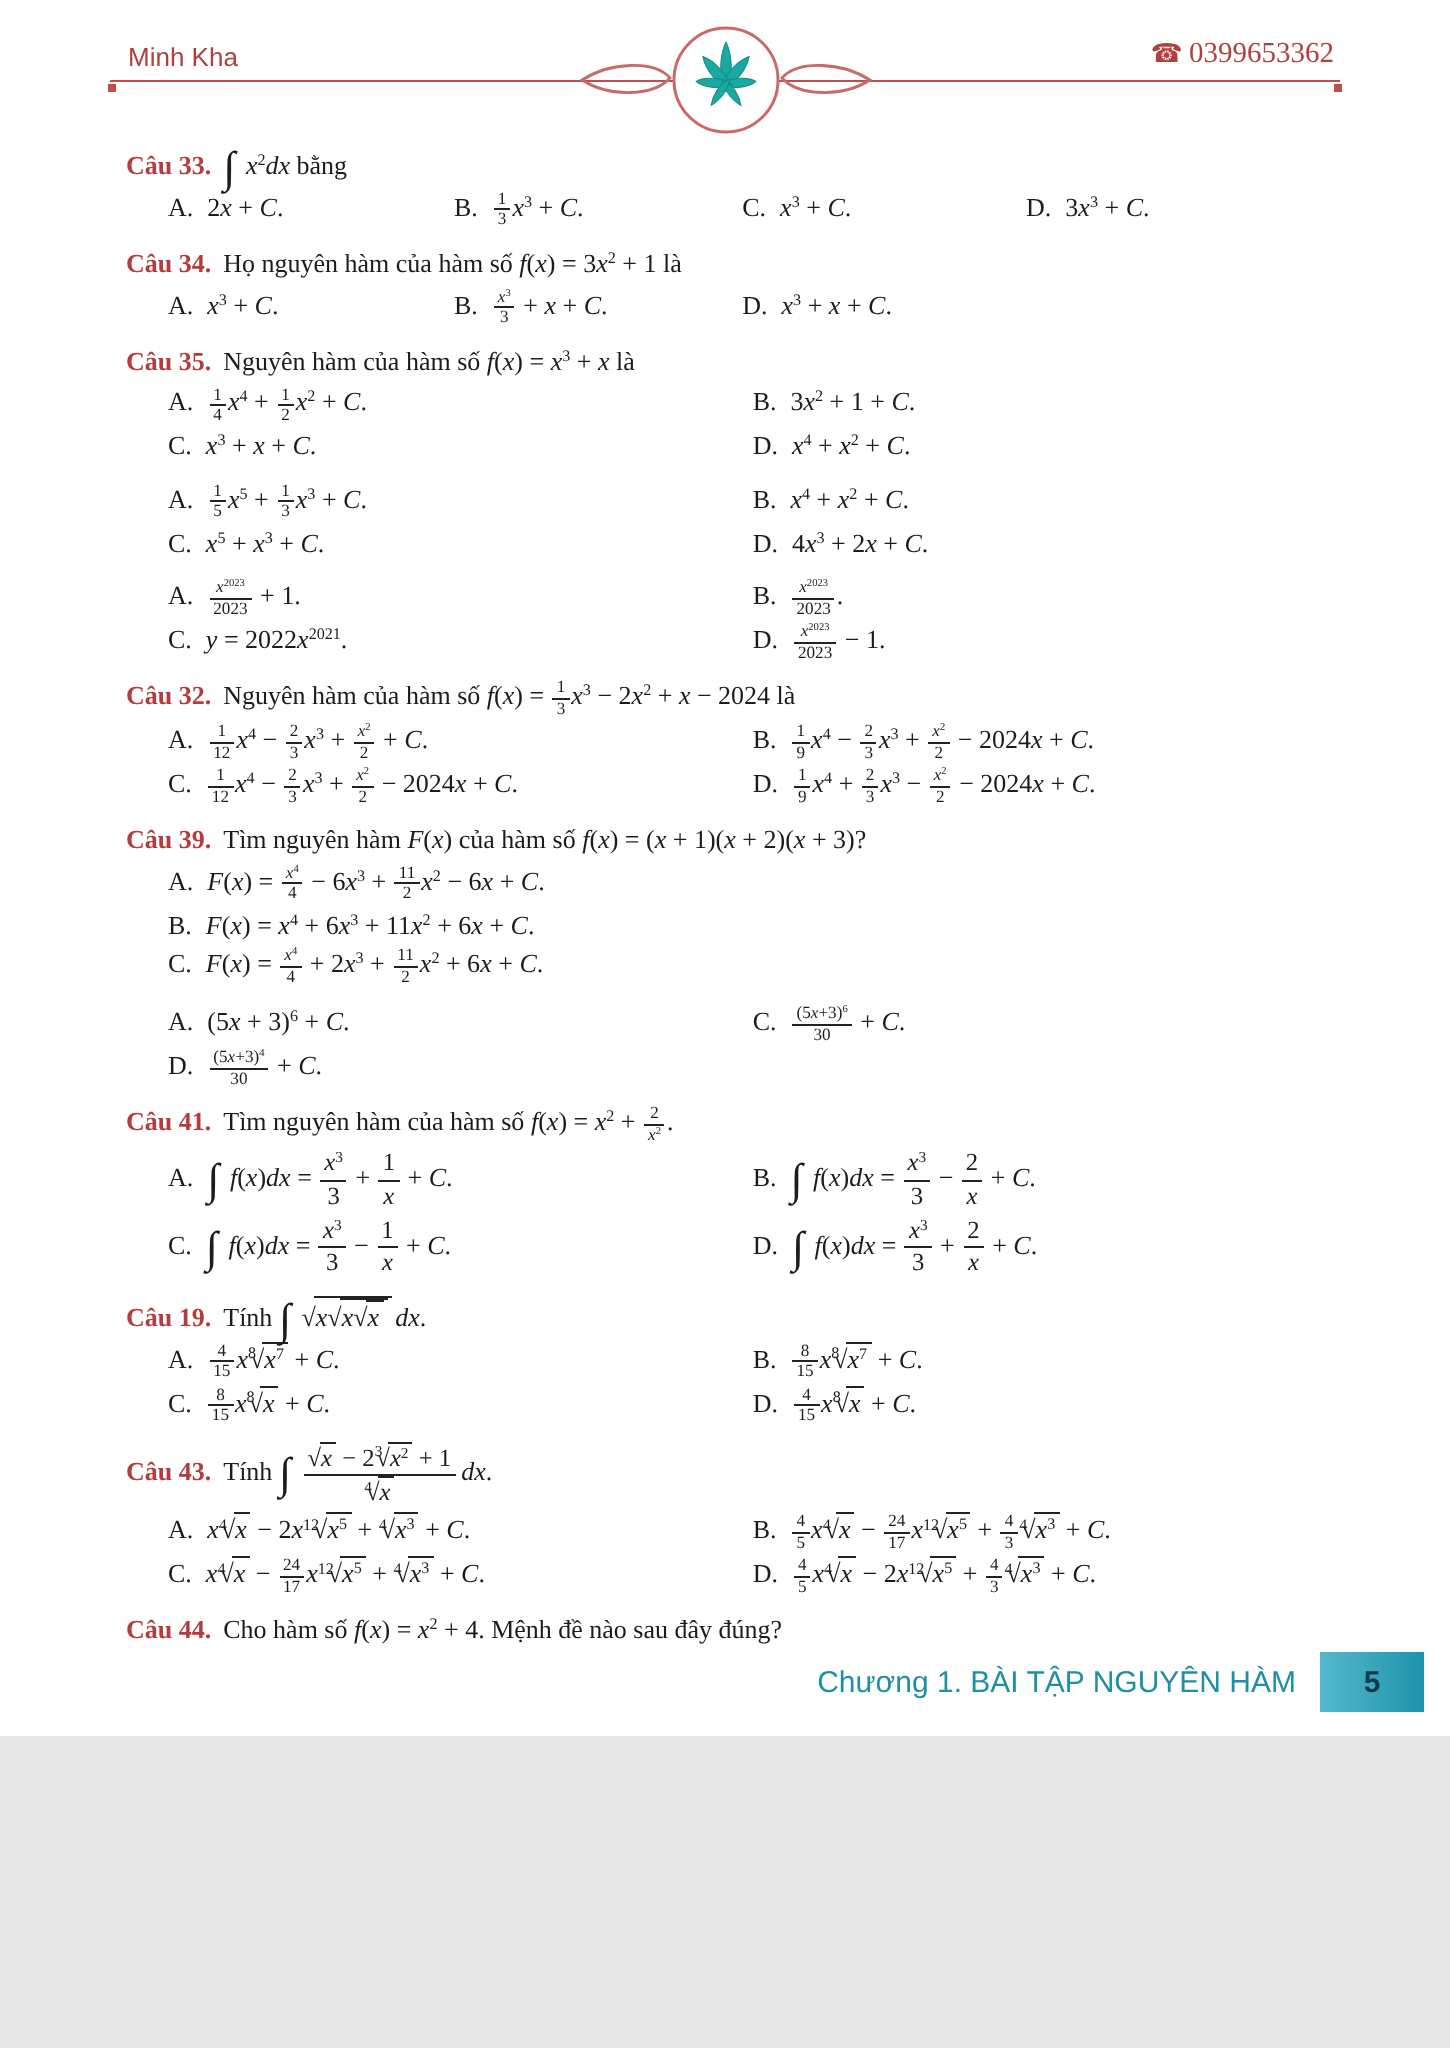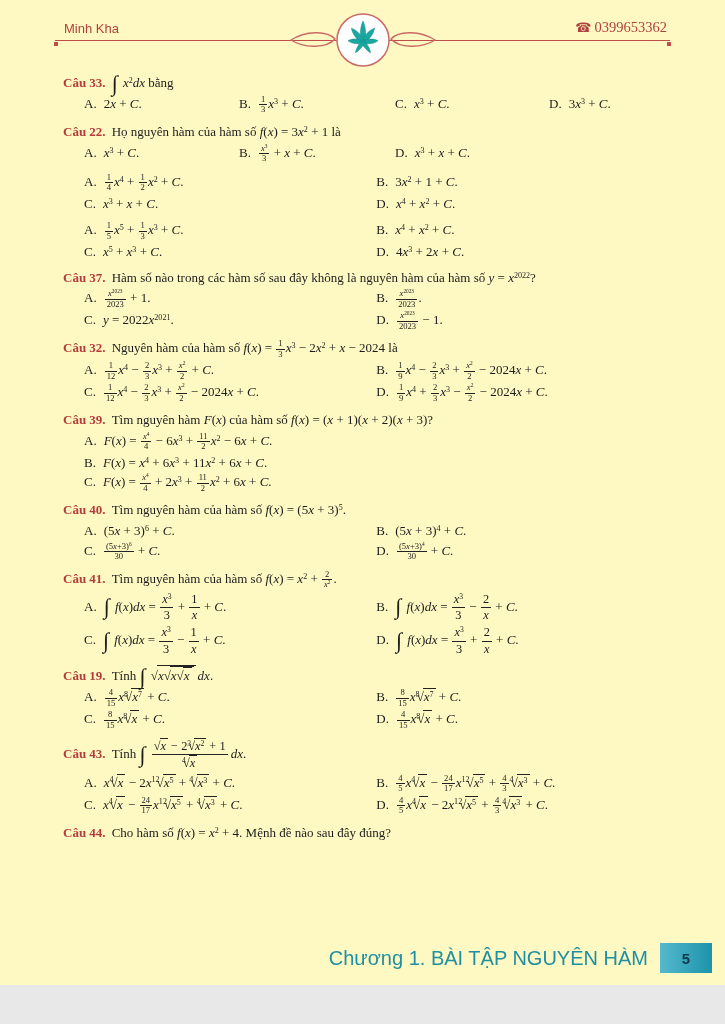--- a/index.html
+++ b/index.html
@@ -1,55 +1,55 @@
 <!DOCTYPE html>
 <html><head>
 <meta charset="utf-8">
 <style>
   html,body{margin:0;padding:0;background:#e8e8e8;}
-  .page{width:725px;height:985px;background:#fef9c3;position:relative;overflow:hidden;
+  .page{width:725px;height:868px;background:#ffffff;position:relative;overflow:hidden;
         font-family:"Liberation Serif","DejaVu Serif",serif;color:#1c1c1c;font-size:13px;}
   
   .hdr{position:relative;height:68px;}
   .rule{position:absolute;left:55px;right:55px;top:40px;height:0;border-top:1.6px solid #bf4e4b;}
   .rule::before{content:'';position:absolute;left:-1px;top:1px;width:4px;height:4px;background:#bf4e4b;}
   .rule::after{content:'';position:absolute;right:-1px;top:1px;width:4px;height:4px;background:#bf4e4b;}
   .author{position:absolute;left:64px;top:21px;font-family:"Liberation Sans",sans-serif;
           font-size:13px;color:#b0413e;}
   .phone{position:absolute;right:58px;top:19px;font-size:14.5px;color:#b0413e;white-space:nowrap;}
   .phone .ph-ic{font-size:13px;margin-right:3px;}
   .orn{position:absolute;left:50%;top:10px;transform:translateX(-50%);}
   
   .main{padding:6px 88px 0 63px;}
   .q{margin-bottom:7px;}
   .q-head{line-height:1.45;}
   .q-label{color:#b43c3c;font-weight:bold;margin-right:6px;}
   .opts{padding-left:21px;margin-top:1px;}
-  .opts.row4{display:grid;grid-template-columns:25.5% 25.7% 25.3% 1fr;column-gap:14px;}
+  .opts.row4{display:grid;grid-template-columns:25.5% 25.7% 25.3% 1fr;column-gap:2px;}
   .opts.grid2{display:grid;grid-template-columns:52.5% 1fr;column-gap:2px;}
   .opts.list{display:block;}
   .opt{padding:1px 0;line-height:1.35;white-space:nowrap;}
   .opt .letter{margin-right:7px;}
   
   .m i{font-style:italic;}
   .m sup{font-size:.62em;line-height:0;vertical-align:.55em;}
   .fr{display:inline-block;vertical-align:middle;text-align:center;font-size:.66em;line-height:1.1;padding:0 1px;}
   .fr .fn{display:block;border-bottom:1px solid #222;padding:0 2px;}
   .fr .fd{display:block;padding:0 2px;}
   .fr.dfr{font-size:.95em;line-height:1.25;}
   .bint{font-size:1.7em;font-style:normal;line-height:0;vertical-align:-.18em;margin-right:2px;}
   .sq{display:inline-block;white-space:nowrap;line-height:1.1;}
   .sqi{font-size:.55em;line-height:0;vertical-align:.75em;margin-right:-3px;position:relative;z-index:1;}
   .sqb{border-top:1.1px solid #222;padding:0 2px 0 1px;display:inline-block;line-height:1.2;}
   .sqs{letter-spacing:-1px;}
   .ts{display:inline-block;width:.16em;}
   
   .ftr{position:absolute;right:13px;bottom:12px;display:flex;align-items:center;
        font-family:"Liberation Sans",sans-serif;}
-  .chapter{color:#1f8fa3;font-size:20px;margin-right:12px;}
+  .chapter{color:#1f8fa3;font-size:15px;margin-right:12px;}
   .pagebox{width:52px;height:30px;display:flex;align-items:center;justify-content:center;
            background:linear-gradient(90deg,#55b9cc,#1d93ab);color:#113950;
            font-weight:bold;font-size:15px;}
 </style>
 </head>
 <body>
 
 <div class="page">
 
   <div class="hdr">
@@ -79,48 +79,48 @@
       </div>
       <div class="opts row4">
           <div class="opt"><span class="letter">A.</span><span class="obody m">2<i>x</i> + <i>C</i>.</span></div>
           <div class="opt"><span class="letter">B.</span><span class="obody m"><span class="fr"><span class="fn">1</span><span class="fd">3</span></span><i>x</i><sup>3</sup> + <i>C</i>.</span></div>
           <div class="opt"><span class="letter">C.</span><span class="obody m"><i>x</i><sup>3</sup> + <i>C</i>.</span></div>
           <div class="opt"><span class="letter">D.</span><span class="obody m">3<i>x</i><sup>3</sup> + <i>C</i>.</span></div>
         </div>
     </div>
       <div class="q">
       <div class="q-head">
-        <span class="q-label">Câu 22.</span><span class="q-stmt m">Họ nguyên hàm của hàm số <i>f</i>(<i>x</i>) = 3<i>x</i><sup>2</sup> + 1 là</span>
+        <span class="q-label">Câu 34.</span><span class="q-stmt m">Họ nguyên hàm của hàm số <i>f</i>(<i>x</i>) = 3<i>x</i><sup>2</sup> + 1 là</span>
       </div>
       <div class="opts row4">
           <div class="opt"><span class="letter">A.</span><span class="obody m"><i>x</i><sup>3</sup> + <i>C</i>.</span></div>
           <div class="opt"><span class="letter">B.</span><span class="obody m"><span class="fr"><span class="fn"><i>x</i><sup>3</sup></span><span class="fd">3</span></span> + <i>x</i> + <i>C</i>.</span></div>
           <div class="opt"><span class="letter">D.</span><span class="obody m"><i>x</i><sup>3</sup> + <i>x</i> + <i>C</i>.</span></div>
         </div>
     </div>
       <div class="q">
+      <div class="q-head">
+        <span class="q-label">Câu 35.</span><span class="q-stmt m">Nguyên hàm của hàm số <i>f</i>(<i>x</i>) = <i>x</i><sup>3</sup> + <i>x</i> là</span>
+      </div>
       <div class="opts grid2">
           <div class="opt"><span class="letter">A.</span><span class="obody m"><span class="fr"><span class="fn">1</span><span class="fd">4</span></span><i>x</i><sup>4</sup> + <span class="fr"><span class="fn">1</span><span class="fd">2</span></span><i>x</i><sup>2</sup> + <i>C</i>.</span></div>
           <div class="opt"><span class="letter">B.</span><span class="obody m">3<i>x</i><sup>2</sup> + 1 + <i>C</i>.</span></div>
           <div class="opt"><span class="letter">C.</span><span class="obody m"><i>x</i><sup>3</sup> + <i>x</i> + <i>C</i>.</span></div>
           <div class="opt"><span class="letter">D.</span><span class="obody m"><i>x</i><sup>4</sup> + <i>x</i><sup>2</sup> + <i>C</i>.</span></div>
         </div>
     </div>
       <div class="q">
       <div class="opts grid2">
           <div class="opt"><span class="letter">A.</span><span class="obody m"><span class="fr"><span class="fn">1</span><span class="fd">5</span></span><i>x</i><sup>5</sup> + <span class="fr"><span class="fn">1</span><span class="fd">3</span></span><i>x</i><sup>3</sup> + <i>C</i>.</span></div>
           <div class="opt"><span class="letter">B.</span><span class="obody m"><i>x</i><sup>4</sup> + <i>x</i><sup>2</sup> + <i>C</i>.</span></div>
           <div class="opt"><span class="letter">C.</span><span class="obody m"><i>x</i><sup>5</sup> + <i>x</i><sup>3</sup> + <i>C</i>.</span></div>
           <div class="opt"><span class="letter">D.</span><span class="obody m">4<i>x</i><sup>3</sup> + 2<i>x</i> + <i>C</i>.</span></div>
         </div>
     </div>
       <div class="q">
-      <div class="q-head">
-        <span class="q-label">Câu 37.</span><span class="q-stmt m">Hàm số nào trong các hàm số sau đây không là nguyên hàm của hàm số <i>y</i> = <i>x</i><sup>2022</sup>?</span>
-      </div>
       <div class="opts grid2">
           <div class="opt"><span class="letter">A.</span><span class="obody m"><span class="fr"><span class="fn"><i>x</i><sup>2023</sup></span><span class="fd">2023</span></span> + 1.</span></div>
           <div class="opt"><span class="letter">B.</span><span class="obody m"><span class="fr"><span class="fn"><i>x</i><sup>2023</sup></span><span class="fd">2023</span></span>.</span></div>
           <div class="opt"><span class="letter">C.</span><span class="obody m"><i>y</i> = 2022<i>x</i><sup>2021</sup>.</span></div>
           <div class="opt"><span class="letter">D.</span><span class="obody m"><span class="fr"><span class="fn"><i>x</i><sup>2023</sup></span><span class="fd">2023</span></span> − 1.</span></div>
         </div>
     </div>
       <div class="q">
       <div class="q-head">
         <span class="q-label">Câu 32.</span><span class="q-stmt m">Nguyên hàm của hàm số <i>f</i>(<i>x</i>) = <span class="fr"><span class="fn">1</span><span class="fd">3</span></span><i>x</i><sup>3</sup> − 2<i>x</i><sup>2</sup> + <i>x</i> − 2024 là</span>
@@ -136,26 +136,22 @@
       <div class="q-head">
         <span class="q-label">Câu 39.</span><span class="q-stmt m">Tìm nguyên hàm <i>F</i>(<i>x</i>) của hàm số <i>f</i>(<i>x</i>) = (<i>x</i> + 1)(<i>x</i> + 2)(<i>x</i> + 3)?</span>
       </div>
       <div class="opts list">
           <div class="opt"><span class="letter">A.</span><span class="obody m"><i>F</i>(<i>x</i>) = <span class="fr"><span class="fn"><i>x</i><sup>4</sup></span><span class="fd">4</span></span> − 6<i>x</i><sup>3</sup> + <span class="fr"><span class="fn">11</span><span class="fd">2</span></span><i>x</i><sup>2</sup> − 6<i>x</i> + <i>C</i>.</span></div>
           <div class="opt"><span class="letter">B.</span><span class="obody m"><i>F</i>(<i>x</i>) = <i>x</i><sup>4</sup> + 6<i>x</i><sup>3</sup> + 11<i>x</i><sup>2</sup> + 6<i>x</i> + <i>C</i>.</span></div>
           <div class="opt"><span class="letter">C.</span><span class="obody m"><i>F</i>(<i>x</i>) = <span class="fr"><span class="fn"><i>x</i><sup>4</sup></span><span class="fd">4</span></span> + 2<i>x</i><sup>3</sup> + <span class="fr"><span class="fn">11</span><span class="fd">2</span></span><i>x</i><sup>2</sup> + 6<i>x</i> + <i>C</i>.</span></div>
         </div>
     </div>
       <div class="q">
-      <div class="q-head">
-        <span class="q-label">Câu 40.</span><span class="q-stmt m">Tìm nguyên hàm của hàm số <i>f</i>(<i>x</i>) = (5<i>x</i> + 3)<sup>5</sup>.</span>
-      </div>
       <div class="opts grid2">
           <div class="opt"><span class="letter">A.</span><span class="obody m">(5<i>x</i> + 3)<sup>6</sup> + <i>C</i>.</span></div>
-          <div class="opt"><span class="letter">B.</span><span class="obody m">(5<i>x</i> + 3)<sup>4</sup> + <i>C</i>.</span></div>
           <div class="opt"><span class="letter">C.</span><span class="obody m"><span class="fr"><span class="fn">(5<i>x</i>+3)<sup>6</sup></span><span class="fd">30</span></span> + <i>C</i>.</span></div>
           <div class="opt"><span class="letter">D.</span><span class="obody m"><span class="fr"><span class="fn">(5<i>x</i>+3)<sup>4</sup></span><span class="fd">30</span></span> + <i>C</i>.</span></div>
         </div>
     </div>
       <div class="q">
       <div class="q-head">
         <span class="q-label">Câu 41.</span><span class="q-stmt m">Tìm nguyên hàm của hàm số <i>f</i>(<i>x</i>) = <i>x</i><sup>2</sup> + <span class="fr"><span class="fn">2</span><span class="fd"><i>x</i><sup>2</sup></span></span>.</span>
       </div>
       <div class="opts grid2">
           <div class="opt"><span class="letter">A.</span><span class="obody m"><span class="bint">∫</span> <i>f</i>(<i>x</i>)<i>d</i><i>x</i> = <span class="fr dfr"><span class="fn"><i>x</i><sup>3</sup></span><span class="fd">3</span></span> + <span class="fr dfr"><span class="fn">1</span><span class="fd"><i>x</i></span></span> + <i>C</i>.</span></div>

